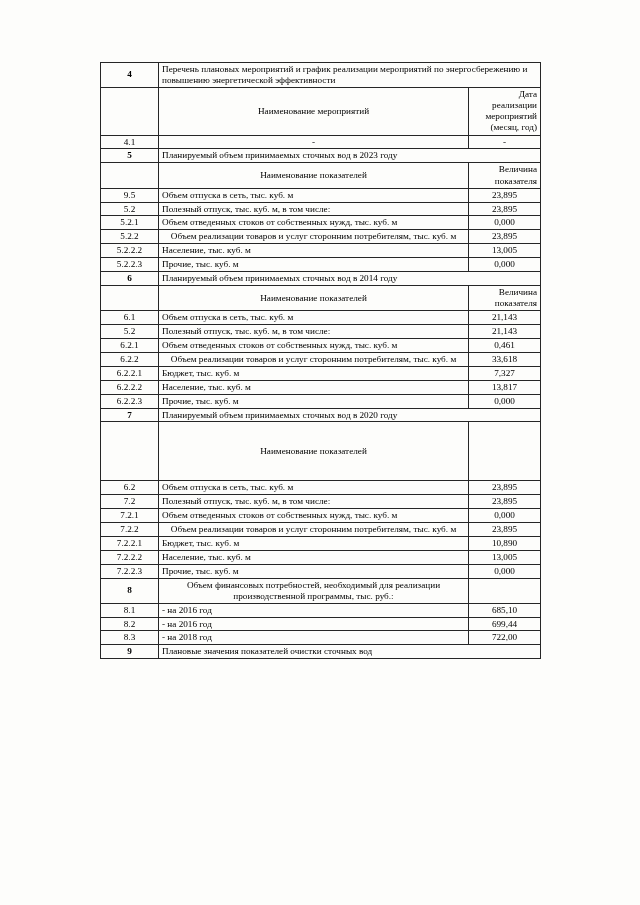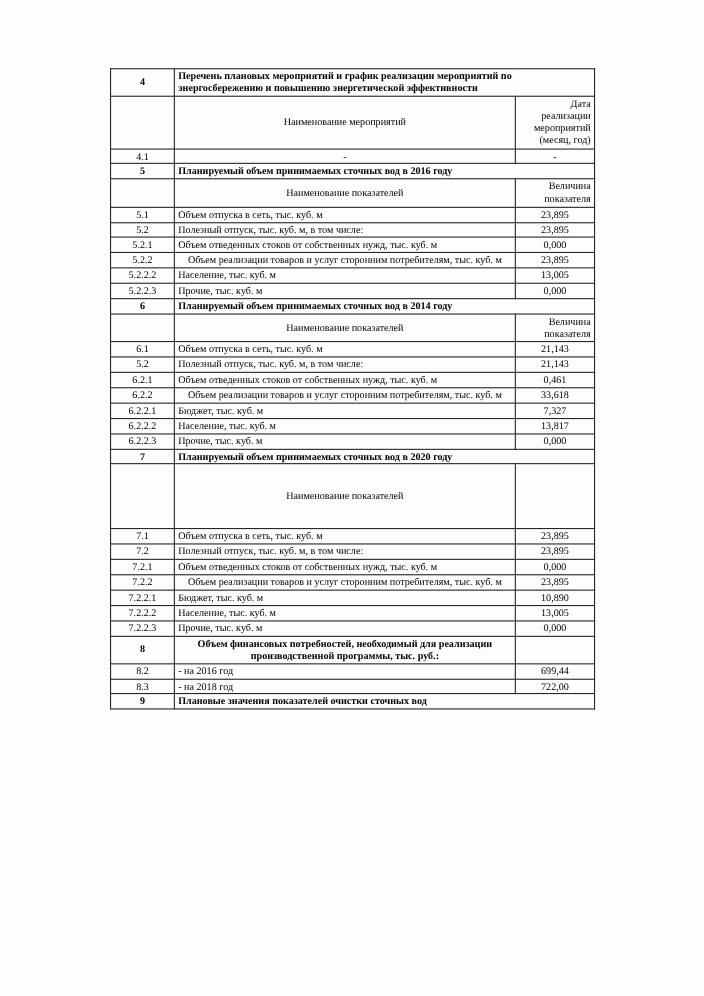--- a/index.html
+++ b/index.html
@@ -55,21 +55,21 @@
   .head-name {
     text-align: center;
     padding: 6px 4px;
   }
   .head-val {
     text-align: right;
     padding: 2px 2px;
     line-height: 1.22;
   }
   .sect {
-    font-weight: bold;
+    font-weight: normal;
     padding: 2px 3px 2px 4px;
   }
   .tall-7 { height: 56px; }
   .two-line { line-height: 1.2; text-align: center; }
   .pad-left { padding-left: 4px; }
 </style>
 </head>
 <body>
 
 <div class="page">
@@ -90,29 +90,29 @@
             <td class="head-name">Наименование мероприятий</td>
             <td class="head-val">Дата реализации мероприятий (месяц, год)</td>
           </tr>
           <tr>
             <td class="num">4.1</td>
             <td class="pad-left center">-</td>
             <td class="val">-</td>
           </tr>
           <tr>
             <td class="num bold">5</td>
-            <td class="sect" colspan="2">Планируемый объем принимаемых сточных вод в 2016 году</td>
+            <td class="sect" colspan="2">Планируемый объем принимаемых сточных вод в 2023 году</td>
           </tr>
           <tr>
             <td class="num"></td>
             <td class="head-name">Наименование показателей</td>
             <td class="head-val">Величина показателя</td>
           </tr>
           <tr>
-            <td class="num">5.1</td>
+            <td class="num">9.5</td>
             <td class="pad-left">Объем отпуска в сеть, тыс. куб. м</td>
             <td class="val">23,895</td>
           </tr>
           <tr>
             <td class="num">5.2</td>
             <td class="pad-left">Полезный отпуск, тыс. куб. м, в том числе:</td>
             <td class="val">23,895</td>
           </tr>
           <tr>
             <td class="num">5.2.1</td>
@@ -181,21 +181,21 @@
           <tr>
             <td class="num bold">7</td>
             <td class="sect" colspan="2">Планируемый объем принимаемых сточных вод в 2020 году</td>
           </tr>
           <tr>
             <td class="num"></td>
             <td class="head-name tall-7">Наименование показателей</td>
             <td class="head-val"></td>
           </tr>
           <tr>
-            <td class="num">7.1</td>
+            <td class="num">6.2</td>
             <td class="pad-left">Объем отпуска в сеть, тыс. куб. м</td>
             <td class="val">23,895</td>
           </tr>
           <tr>
             <td class="num">7.2</td>
             <td class="pad-left">Полезный отпуск, тыс. куб. м, в том числе:</td>
             <td class="val">23,895</td>
           </tr>
           <tr>
             <td class="num">7.2.1</td>
@@ -219,20 +219,25 @@
           </tr>
           <tr>
             <td class="num">7.2.2.3</td>
             <td class="pad-left">Прочие, тыс. куб. м</td>
             <td class="val">0,000</td>
           </tr>
           <tr>
             <td class="num bold">8</td>
             <td class="sect two-line">Объем финансовых потребностей, необходимый для реализации производственной программы, тыс. руб.:</td>
             <td class="val"></td>
+          </tr>
+          <tr>
+            <td class="num">8.1</td>
+            <td class="pad-left">- на 2016 год</td>
+            <td class="val">685,10</td>
           </tr>
           <tr>
             <td class="num">8.2</td>
             <td class="pad-left">- на 2016 год</td>
             <td class="val">699,44</td>
           </tr>
           <tr>
             <td class="num">8.3</td>
             <td class="pad-left">- на 2018 год</td>
             <td class="val">722,00</td>

